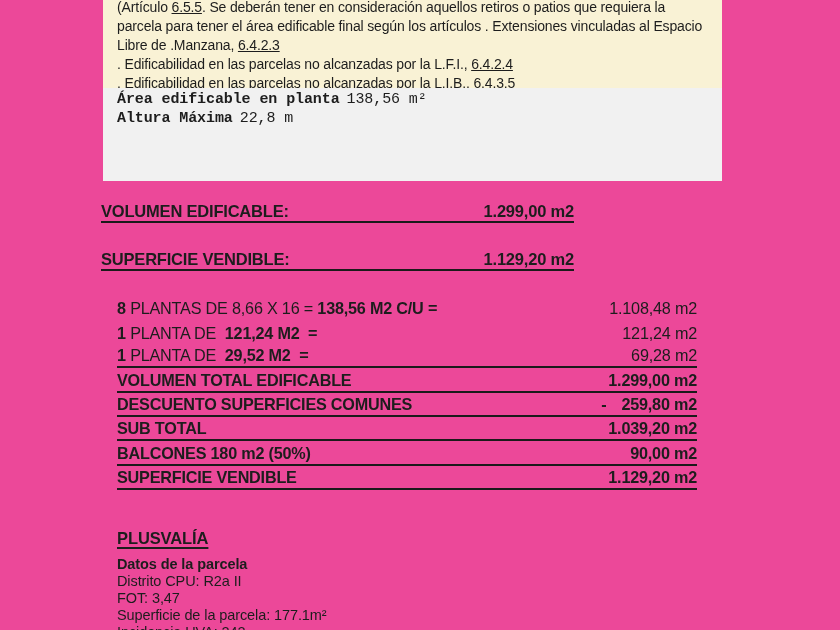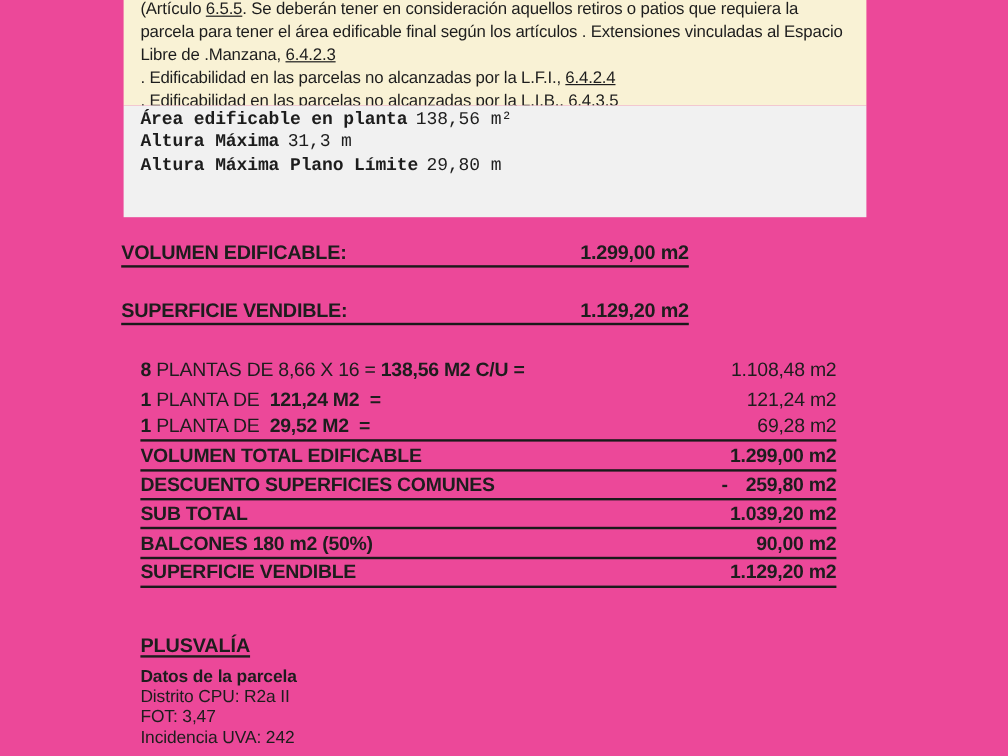--- a/index.html
+++ b/index.html
@@ -67,22 +67,21 @@
   <div class="notice" style="background: rgb(249, 242, 213);">
     <div class="inner">
       <p style="margin:0;"><span class="seg">(Artículo </span><span class="seg ref">6.5.5</span><span class="seg">. Se deberán tener en consideración aquellos retiros o patios que requiera la parcela para tener el área edificable final según los artículos . Extensiones vinculadas al Espacio Libre de .Manzana, </span><span class="seg ref">6.4.2.3</span></p>
       <p style="margin:0;"><span class="seg">. Edificabilidad en las parcelas no alcanzadas por la L.F.I., </span><span class="seg ref">6.4.2.4</span></p>
       <p style="margin:0;"><span class="seg">. Edificabilidad en las parcelas no alcanzadas por la L.I.B., </span><span class="seg ref">6.4.3.5</span></p>
     </div>
   </div>
 
   <div class="info" style="background: rgb(241, 241, 241);">
     <p><b>Área edificable en planta</b><span>138,56 m²</span></p>
-    <p><b>Altura Máxima</b><span>31,3 m</span></p>
-    <p><b>Altura Máxima Plano Límite</b><span>29,80 m</span></p>
+    <p><b>Altura Máxima</b><span>22,8 m</span></p>
   </div>
 
   <div class="summary-row r0">
     <span>VOLUMEN EDIFICABLE:</span>
     <span>1.299,00 m2</span>
   </div>
   <div class="summary-row r1">
     <span>SUPERFICIE VENDIBLE:</span>
     <span>1.129,20 m2</span>
   </div>
@@ -135,16 +134,17 @@
       <span class="fill"></span>
         <span class="value vb">1.129,20 m2</span>
     </div>
   </div>
 
   <div class="plus">
     <span class="plus-title">PLUSVALÍA</span>
     <p class="plus-sub">Datos de la parcela</p>
     <p class="line">Distrito CPU: R2a II</p>
     <p class="line">FOT: 3,47</p>
+    <p class="line">Superficie de la parcela: 177.1m²</p>
     <p class="line">Incidencia UVA: 242</p>
   </div>
 
 </div>
 
 </body></html>

